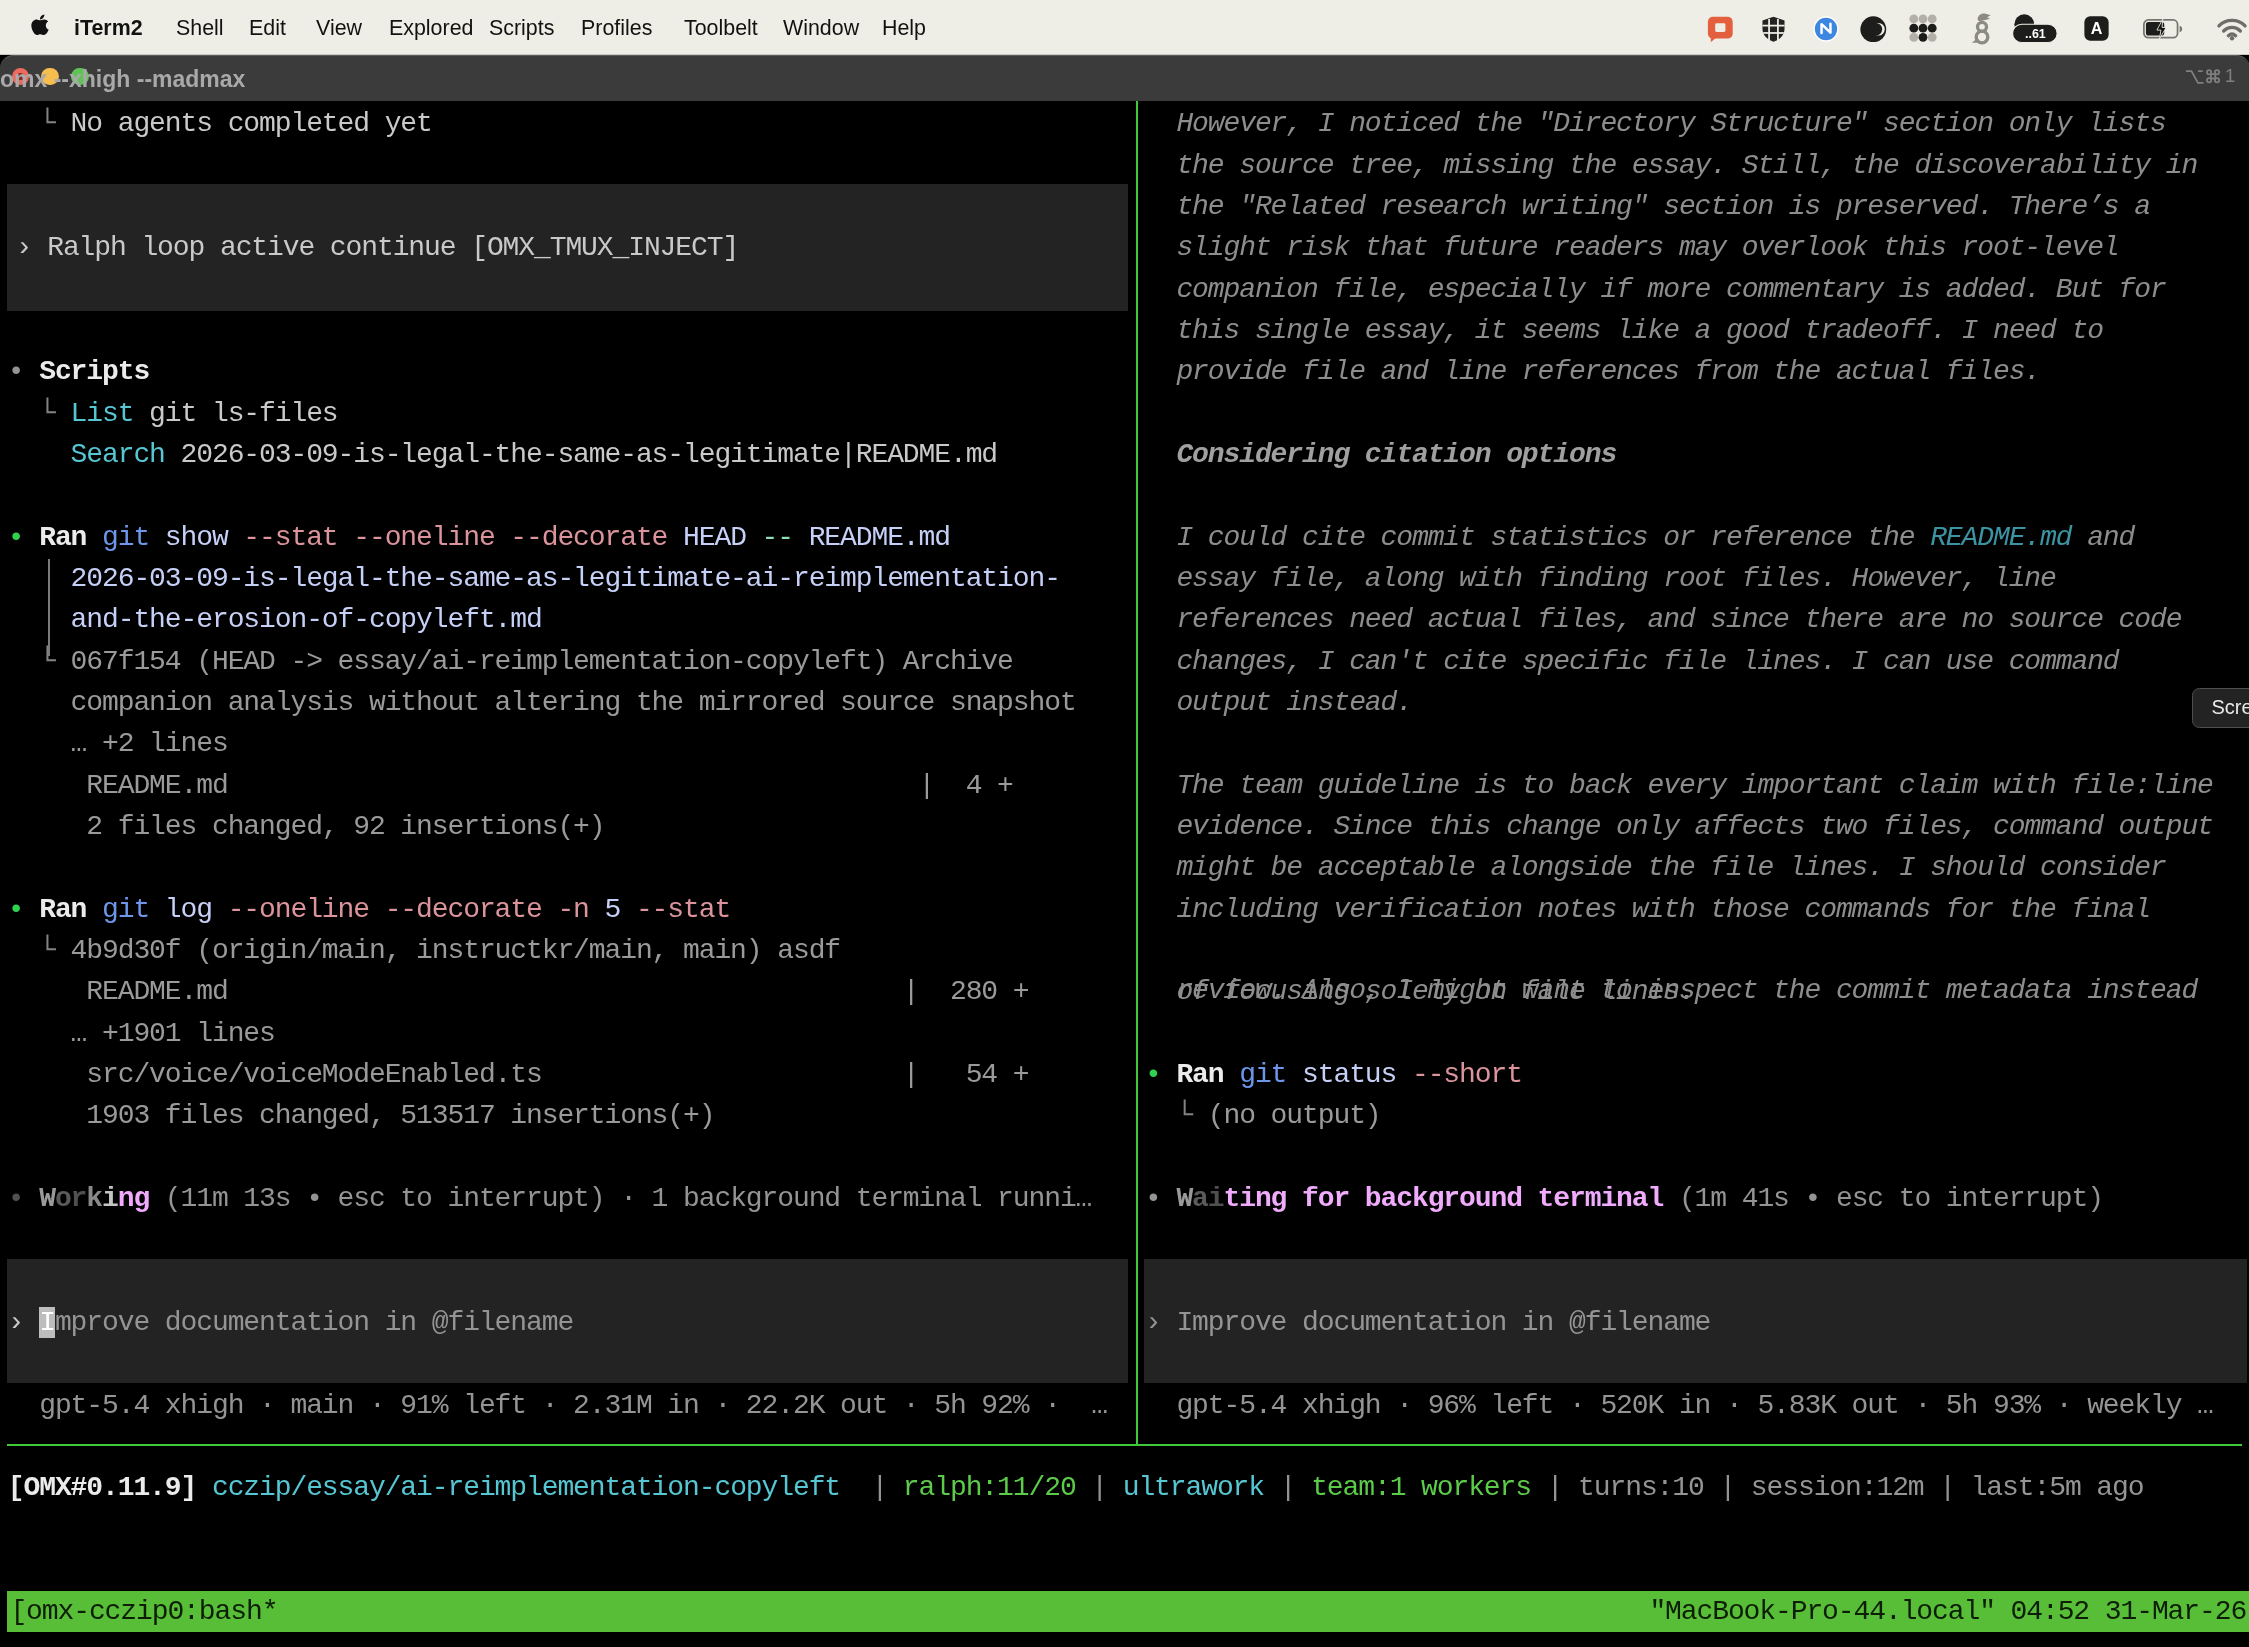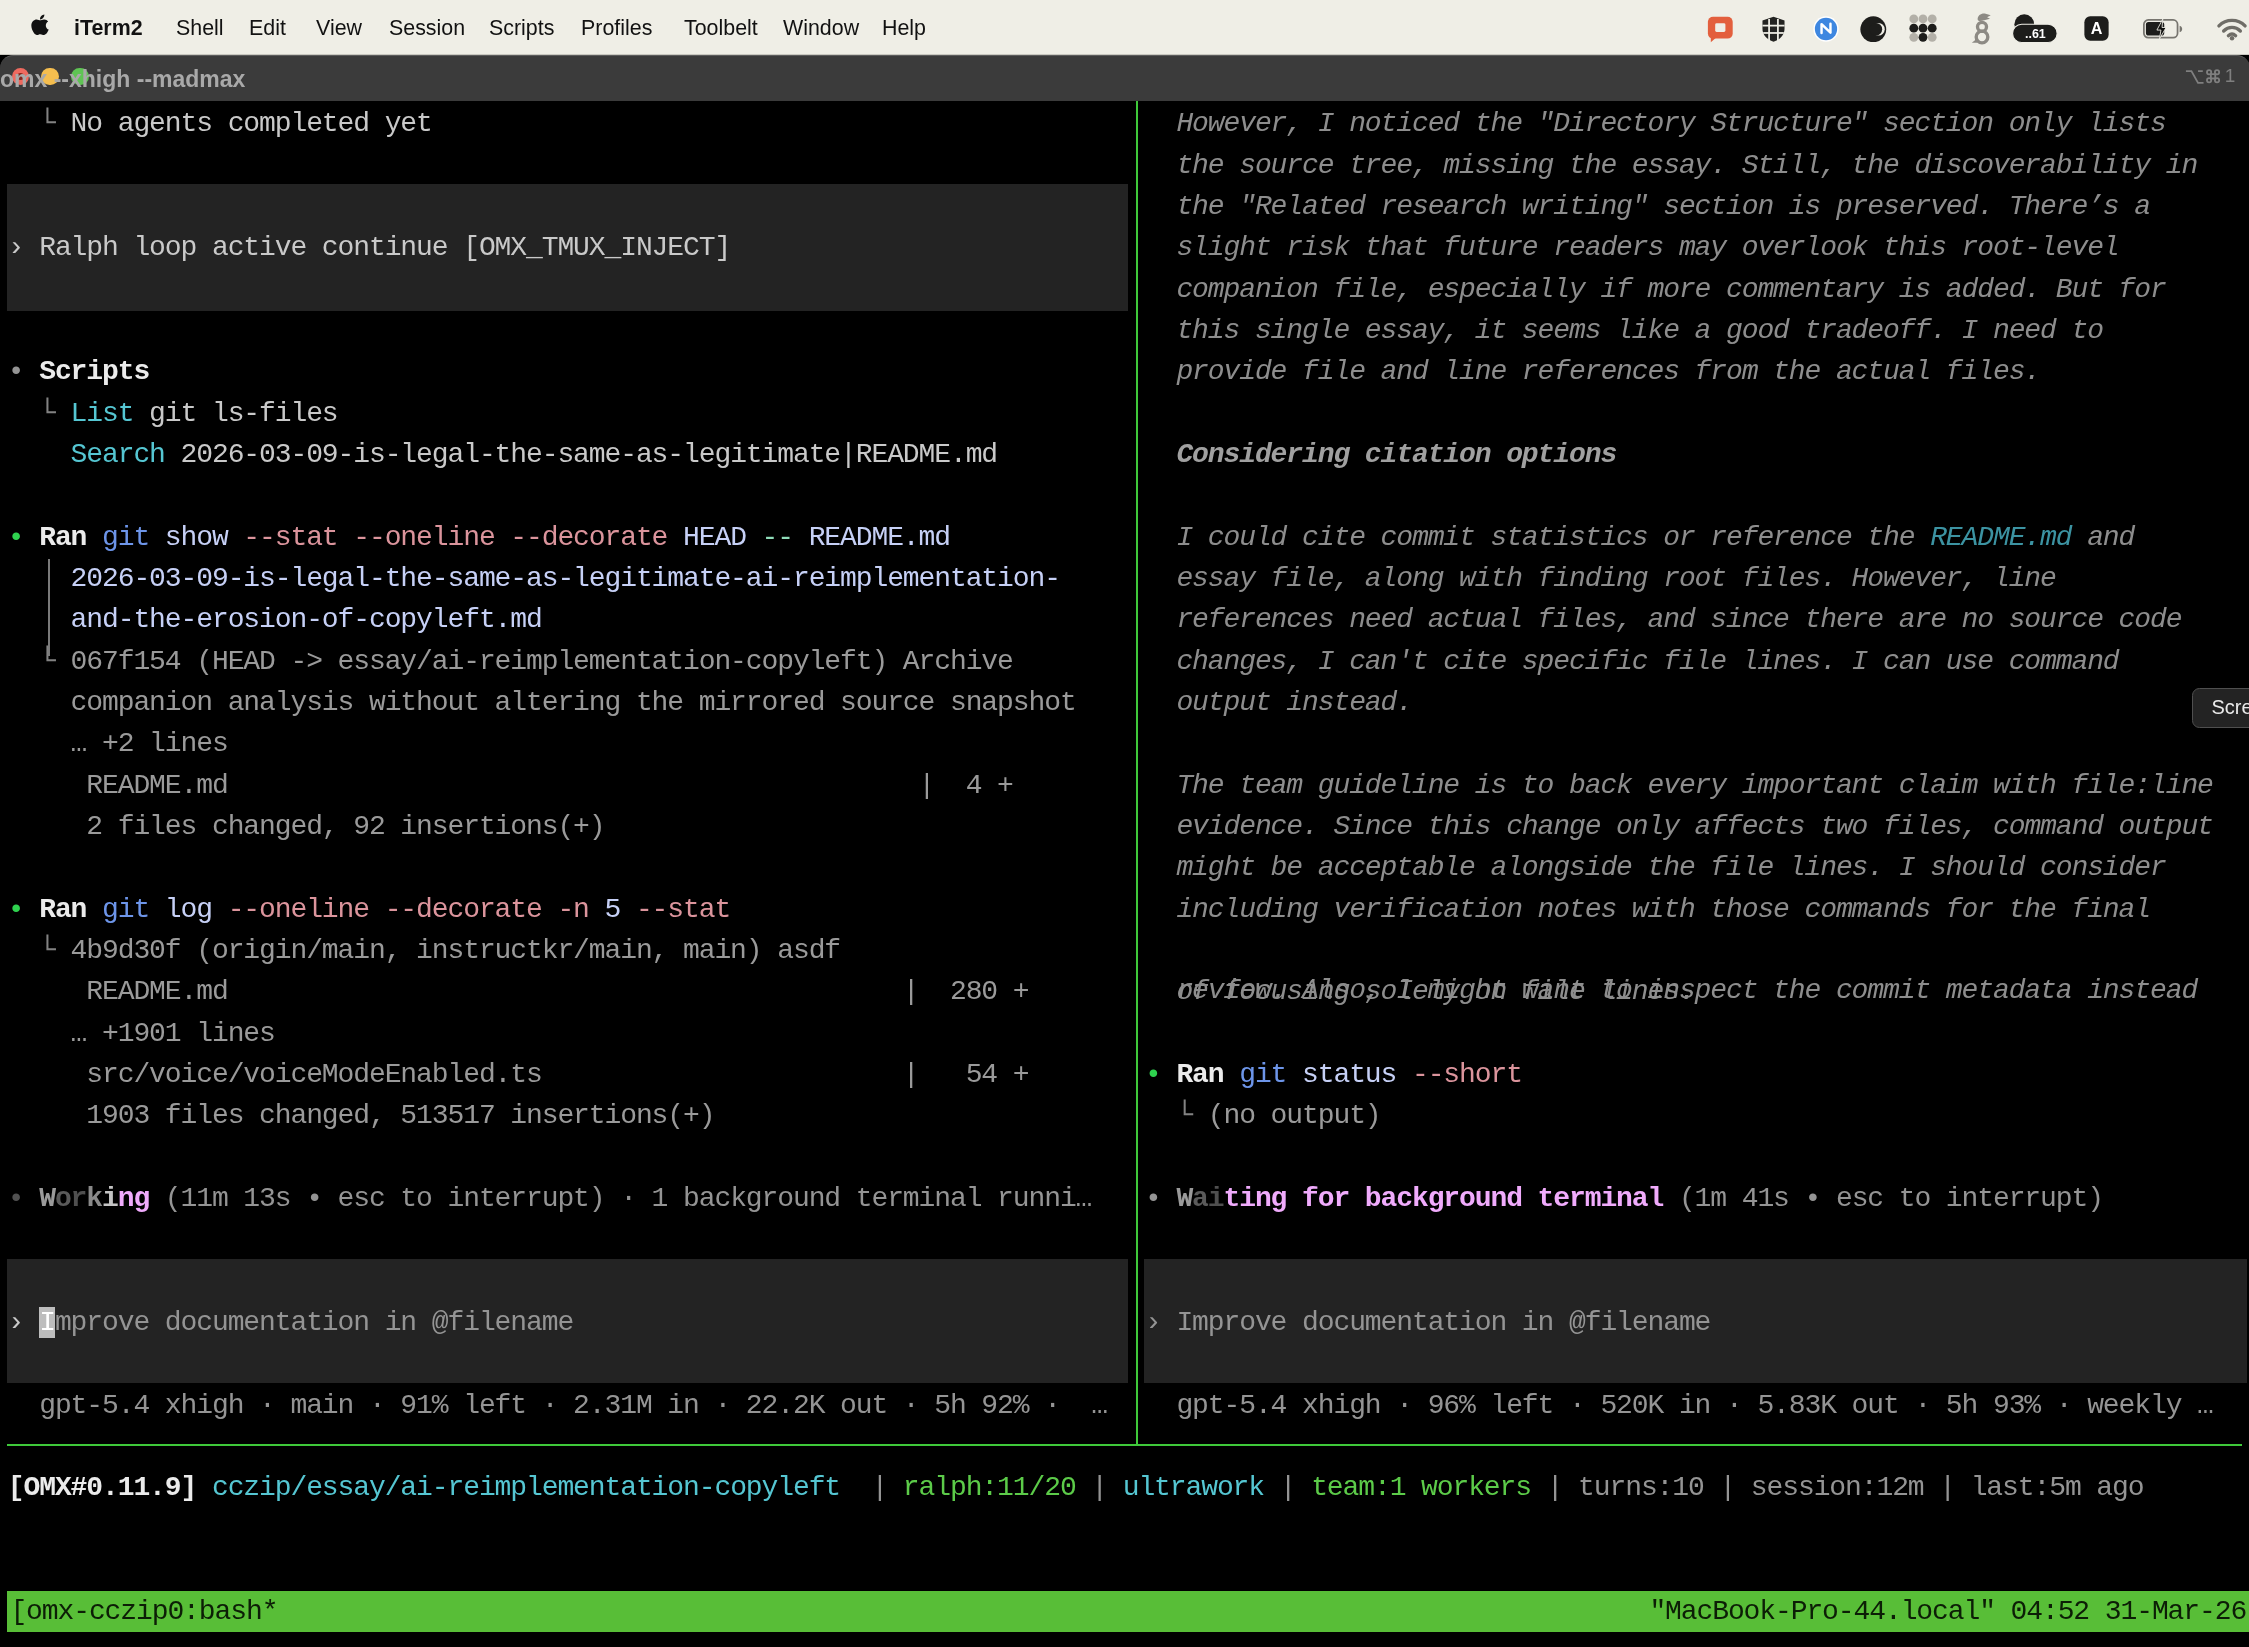--- a/index.html
+++ b/index.html
@@ -49,21 +49,21 @@
 </style></head>
 <body>
   <div id="term"></div>
   <div class="box" style="left:7.4px;top:184px;width:1121px;height:127px"></div>
   <div class="box" style="left:7.4px;top:1259px;width:1121px;height:124px"></div>
   <div class="box" style="left:1144px;top:1259px;width:1103px;height:124px"></div>
   <div id="vdiv"></div>
   <div style="position:absolute;left:48px;top:559px;width:2.2px;height:97px;background:#7a7a7a"></div>
   <div id="hdiv"></div>
 <div class="l" style="left:7.8px;top:103px;"><span class="t">  └ </span><span class="w">No agents completed yet</span></div>
-<div class="l" style="left:7.8px;top:227px;"><span class="w">› Ralph loop active continue [OMX_TMUX_INJECT]</span></div>
+<div class="l" style="left:7.8px;top:227px;padding-left:8px;"><span class="w">› Ralph loop active continue [OMX_TMUX_INJECT]</span></div>
 <div class="l" style="left:7.8px;top:351px;"><span class="d">• </span><span class="b">Scripts</span></div>
 <div class="l" style="left:7.8px;top:393px;"><span class="t">  └ </span><span class="cy">List</span><span class="w"> git ls-files</span></div>
 <div class="l" style="left:7.8px;top:434px;"><span class="w">    </span><span class="cy">Search</span><span class="w"> 2026-03-09-is-legal-the-same-as-legitimate|README.md</span></div>
 <div class="l" style="left:7.8px;top:517px;"><span class="gn">• </span><span class="b">Ran</span><span class="w"> </span><span class="bl">git</span><span class="w"> </span><span class="pw">show</span><span class="w"> </span><span class="pk">--stat</span><span class="w"> </span><span class="pk">--oneline</span><span class="w"> </span><span class="pk">--decorate</span><span class="w"> </span><span class="pw">HEAD</span><span class="w"> </span><span class="tl2">--</span><span class="w"> </span><span class="pw">README.md</span></div>
 <div class="l" style="left:7.8px;top:558px;"><span class="t">    </span><span class="pw">2026-03-09-is-legal-the-same-as-legitimate-ai-reimplementation-</span></div>
 <div class="l" style="left:7.8px;top:599px;"><span class="t">    </span><span class="pw">and-the-erosion-of-copyleft.md</span></div>
 <div class="l" style="left:7.8px;top:641px;"><span class="t">  └ </span><span class="g">067f154 (HEAD -&gt; essay/ai-reimplementation-copyleft) Archive</span></div>
 <div class="l" style="left:7.8px;top:682px;"><span class="g">    companion analysis without altering the mirrored source snapshot</span></div>
 <div class="l" style="left:7.8px;top:723px;"><span class="g">    … +2 lines</span></div>
 <div class="l" style="left:7.8px;top:765px;"><span class="g">     README.md                                            |  4 +</span></div>
@@ -108,21 +108,21 @@
     <span class="tx" style="left:1642px">"MacBook-Pro-44.local" 04:52 31-Mar-26</span>
   </div>
   <div id="menubar">
     <svg class="ic" style="left:29px;top:12.5px" width="22" height="23.6" viewBox="0 0 384 512">
       <path fill="#111" d="M318.7 268.7c-.2-36.7 16.4-64.4 50-84.8-18.8-26.9-47.2-41.7-84.7-44.6-35.5-2.7-74.3 20.7-88.5 20.7-15 0-49.4-19.7-76.4-19.7C63.3 141.2 4 184.8 4 273.5c0 26.2 4.8 53.3 14.4 81.2 12.8 36.7 59 126.7 107.2 125.2 25.2-.6 43-17.9 75.8-17.9 31.8 0 48.3 17.9 76.4 17.9 48.6-.7 90.4-82.5 102.6-119.3-65.2-30.7-61.7-90-61.7-91.9zm-56.6-164.2c27.3-32.4 24.8-61.9 24-72.5-24.1 1.4-52 16.4-67.9 34.9-17.5 19.8-27.8 44.3-25.6 71.9 26.1 2 49.9-11.4 69.5-34.3z"></path>
     </svg>
     <span class="mi mb" style="left:74px">iTerm2</span>
     <span class="mi" style="left:176px">Shell</span>
     <span class="mi" style="left:249px">Edit</span>
     <span class="mi" style="left:316px">View</span>
-    <span class="mi" style="left:389px">Session</span>
+    <span class="mi" style="left:389px">Explored</span>
     <span class="mi" style="left:489px">Scripts</span>
     <span class="mi" style="left:581px">Profiles</span>
     <span class="mi" style="left:684px">Toolbelt</span>
     <span class="mi" style="left:783px">Window</span>
     <span class="mi" style="left:882px">Help</span>
     <svg class="ic" style="left:1707px;top:15.5px" width="26.6" height="27" viewBox="0 0 36 37">
       <rect x="1" y="1" width="34" height="30" rx="7" fill="#e35f3d"></rect>
       <rect x="11" y="10" width="14" height="12" rx="2" fill="#efeee6"></rect>
       <path d="M5 28 L5 36 L14 28 Z" fill="#e35f3d"></path>
     </svg>

